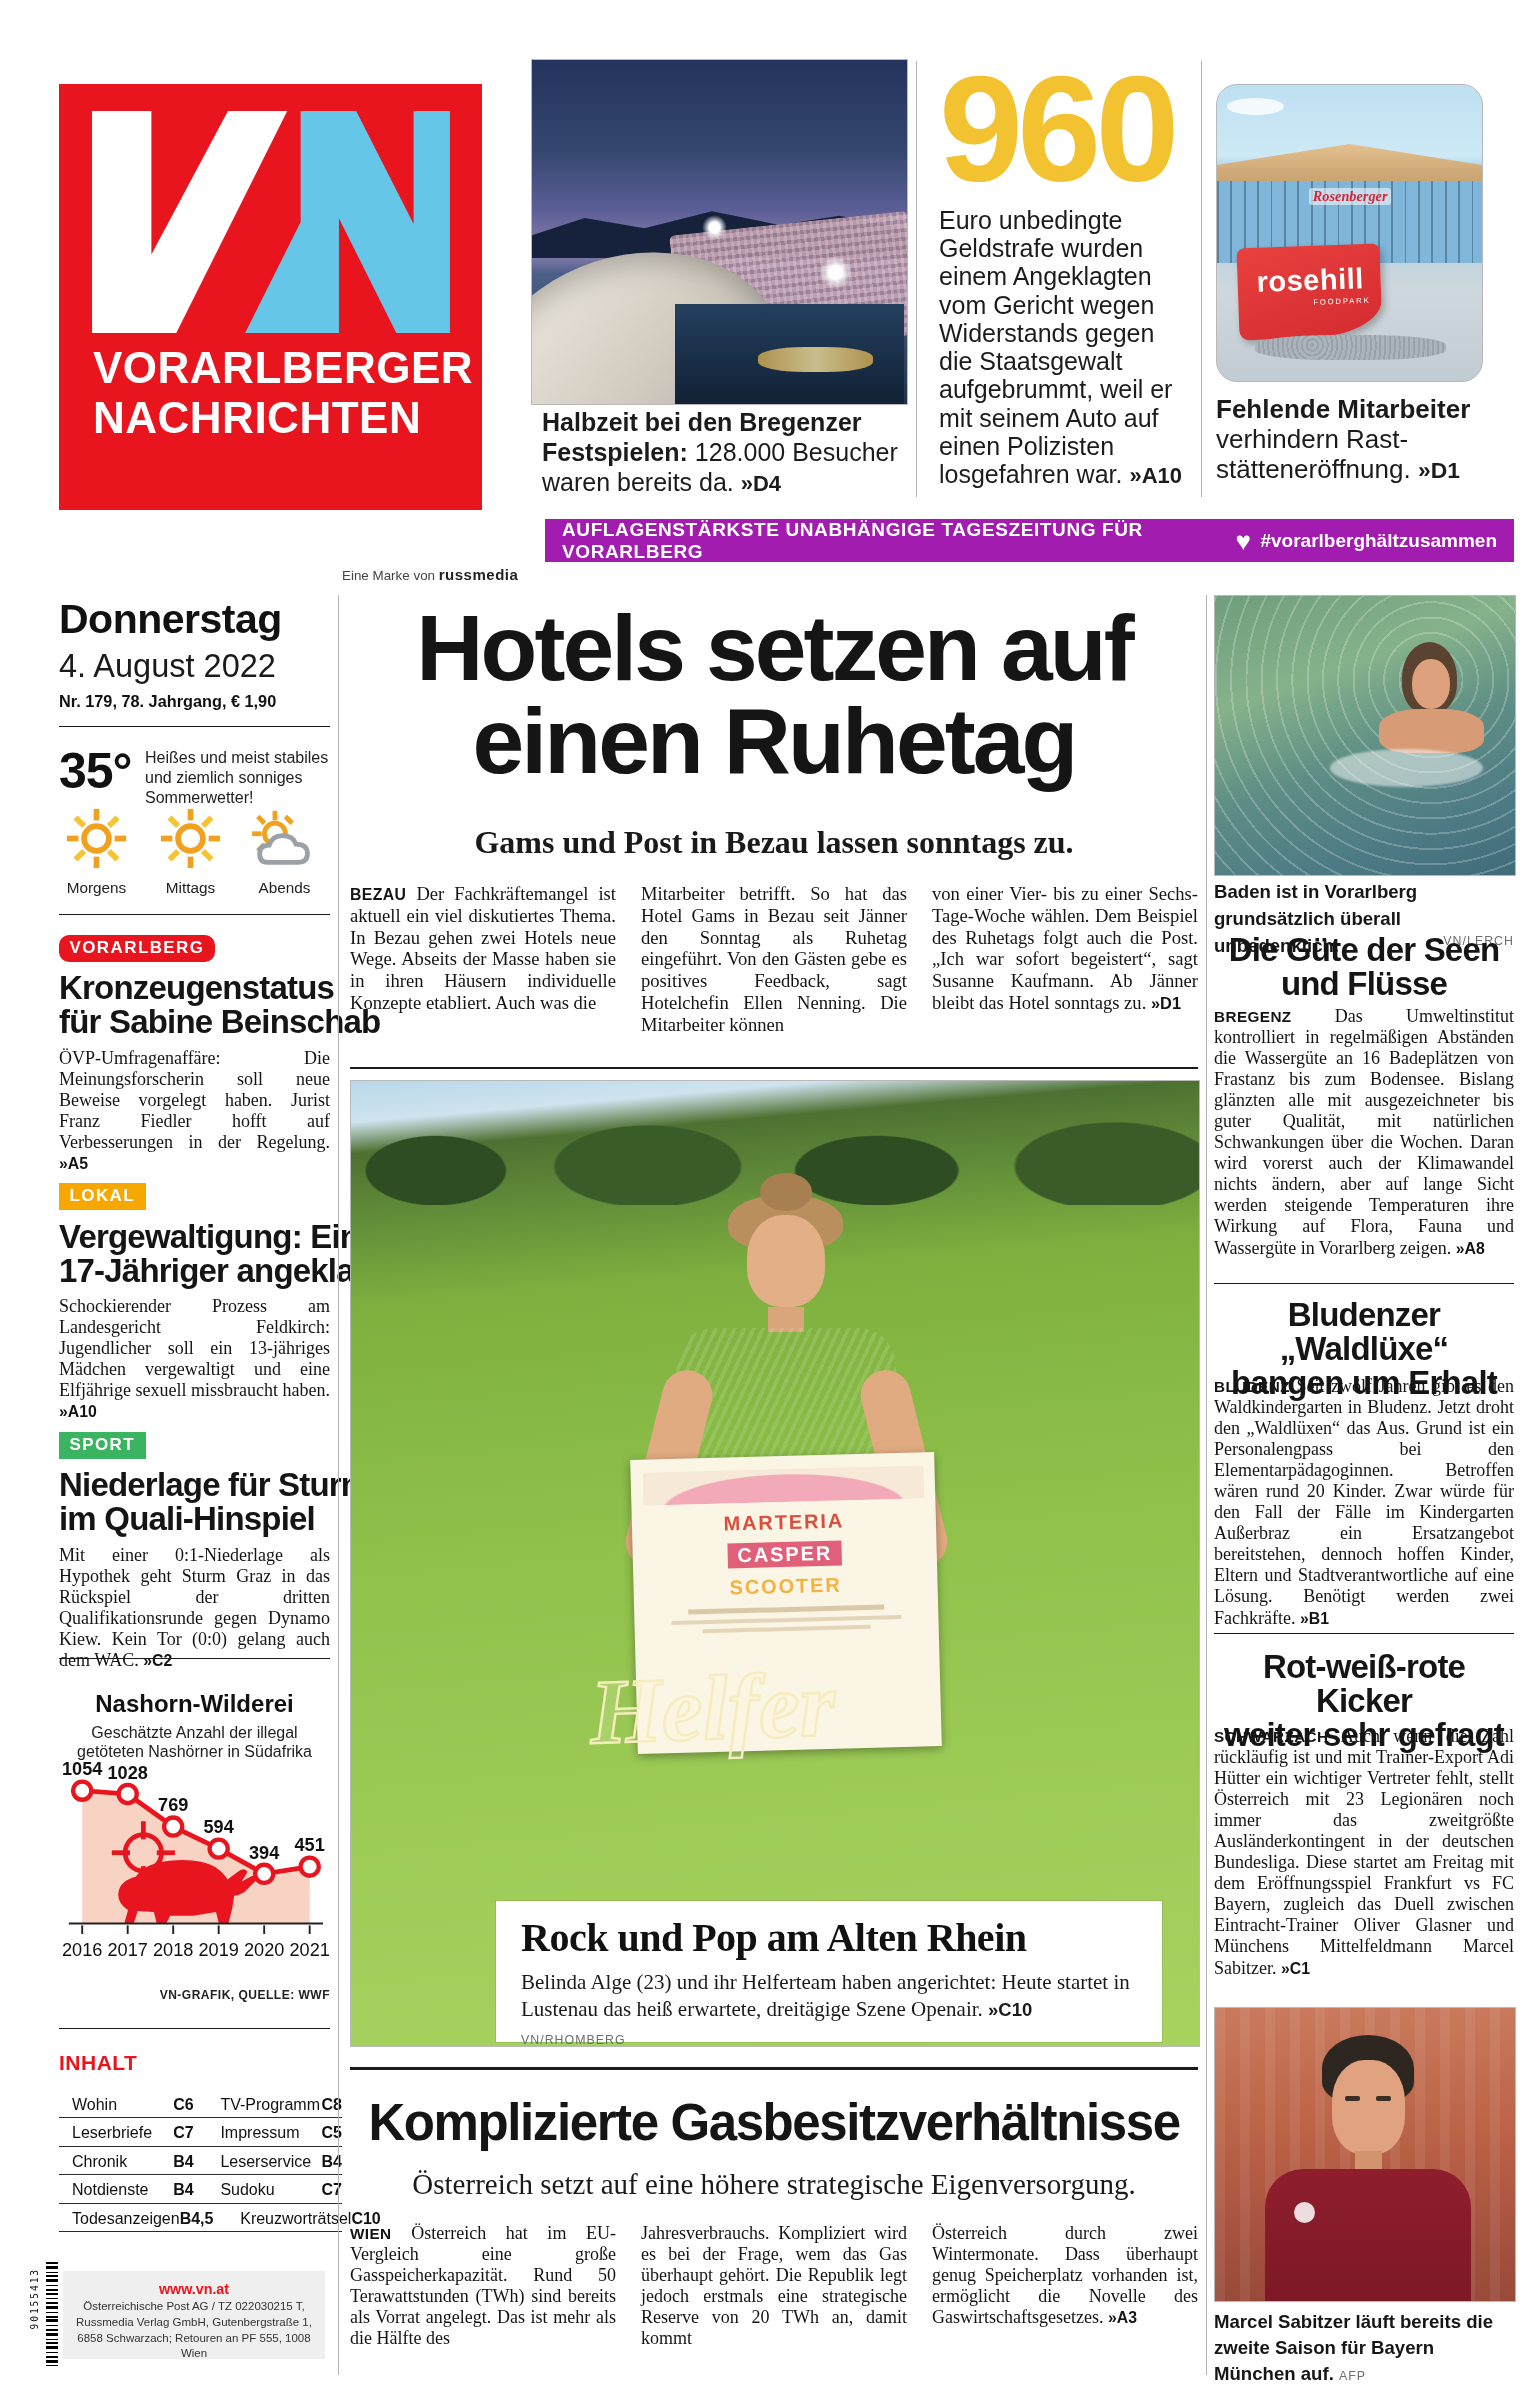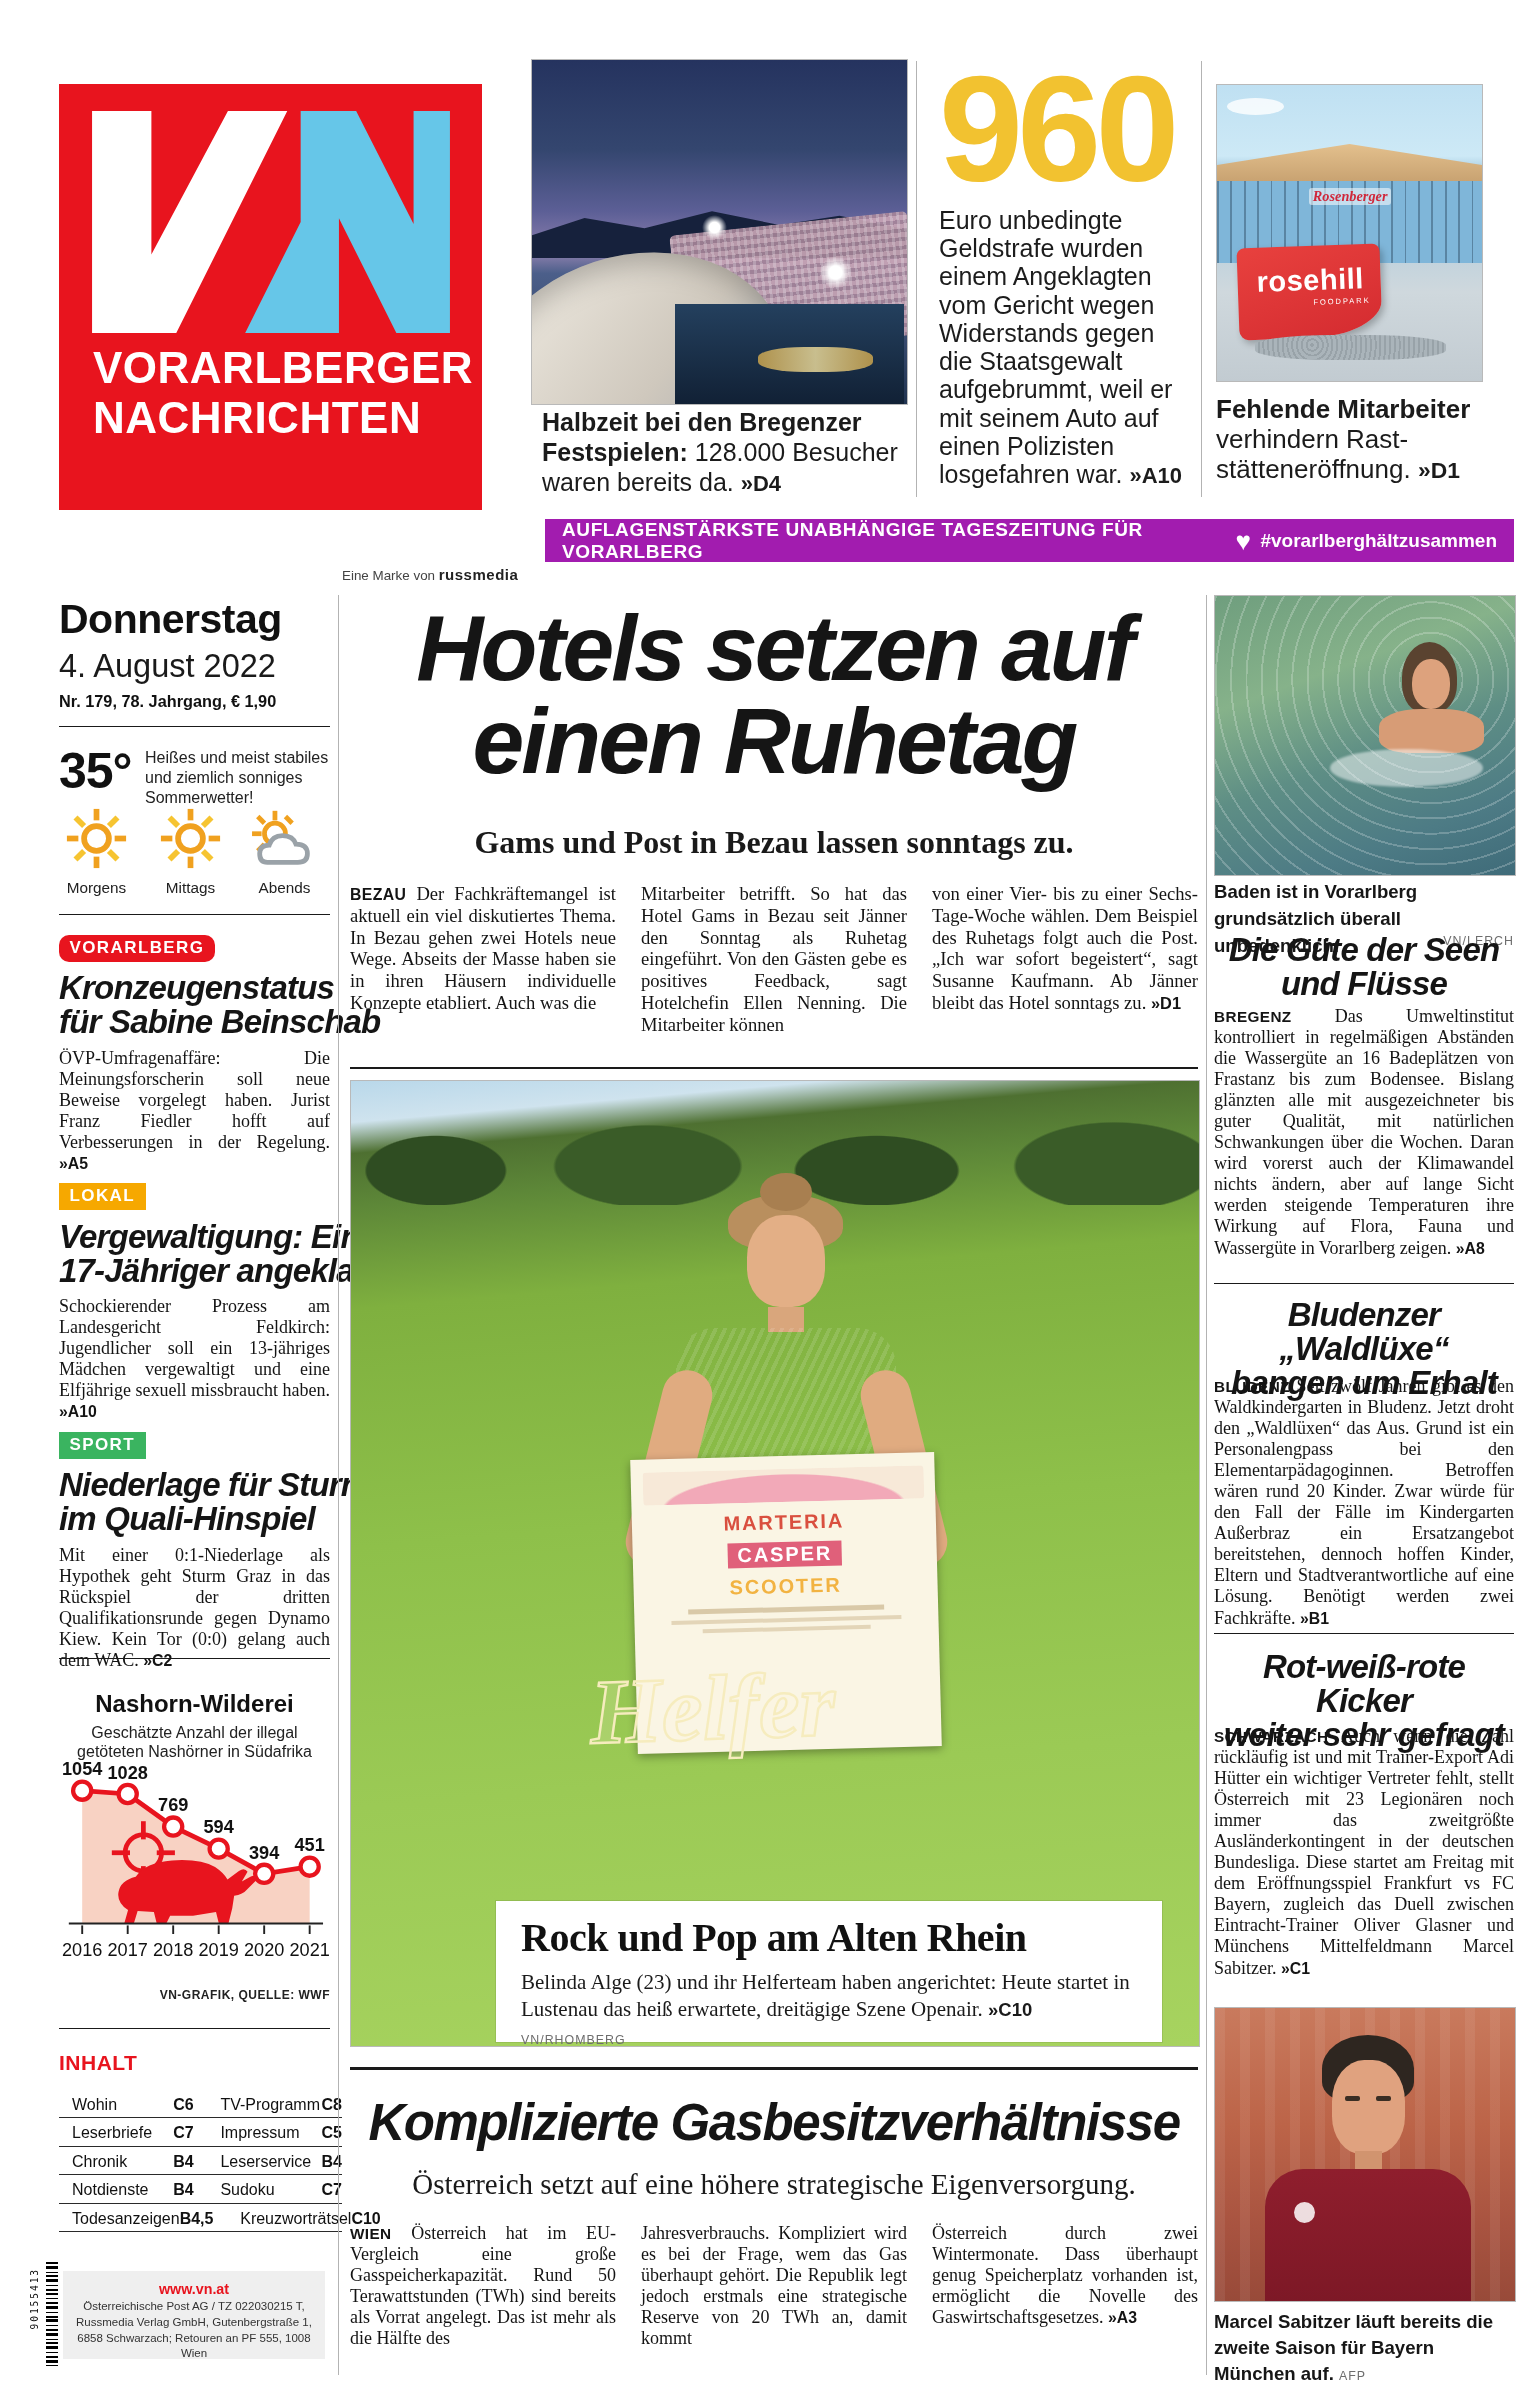--- a/index.html
+++ b/index.html
@@ -4,21 +4,21 @@
 <style>
   html,body{margin:0;padding:0;background:#e9e9e9;}
   .page{position:relative;width:1535px;height:2390px;background:#ffffff;margin:0 auto;
         font-family:"Liberation Sans",sans-serif;color:#111;overflow:hidden;}
   .abs{position:absolute;}
   .serif{font-family:"Liberation Serif",serif;}
   .rule{background:#1a1a1a;height:1.9px;}
   .vrule{background:#b3b3b3;width:1px;}
   .chip{display:inline-block;color:#fff;font-weight:700;font-size:17px;letter-spacing:1.4px;
         padding:2.9px 10.5px 3.8px 10.5px;}
-  .hl{font-weight:700;letter-spacing:-0.8px;line-height:1.03;color:#151515;font-style:italic;}
+  .hl{font-weight:700;letter-spacing:-0.8px;line-height:1.03;color:#151515;}
   .body-serif{font-family:"Liberation Serif",serif;font-size:18px;line-height:1.17;
               text-align:justify;color:#141414;}
   .lead{font-family:"Liberation Sans",sans-serif;font-weight:700;font-size:0.85em;letter-spacing:0.4px;}
   .ref{font-family:"Liberation Sans",sans-serif;font-weight:700;font-size:0.88em;}
   .credit{font-family:"Liberation Sans",sans-serif;font-weight:400;font-size:12.4px;
           color:#6d6d6d;letter-spacing:1px;}
   .photo{border:1px solid #b9b9b9;overflow:hidden;}
   
   .logo-box{background:#e8141e;}
   .logo-name{color:#fff;font-weight:700;font-size:44px;line-height:1.1;letter-spacing:0.5px;}
@@ -93,21 +93,21 @@
   <div class="abs" style="left:939px;top:67px;width:249px;">
     <div class="big-number">960</div>
     <div style="margin-top:15px;font-size:25px;line-height:1.13;color:#1c1c1c;">
       <span>Euro unbedingte Geldstrafe wurden einem Angeklagten vom Gericht wegen Widerstands gegen die Staatsgewalt aufgebrummt, weil er mit seinem Auto auf einen Polizisten losgefahren war.</span>
       <b class="ref">»A10</b>
     </div>
   </div>
 
   <div class="abs vrule" style="left:1201px;top:61px;height:436px;"></div>
 
-  <div class="abs photo" style="left:1216px;top:84px;width:265px;height:296px;background:linear-gradient(180deg,#bfe0f2 0%,#cde9f6 24%,#9fc6dc 30%,#cfd8dd 70%,#c2cbd1 100%);">
+  <div class="abs photo" style="left:1216px;top:84px;width:265px;height:296px;background:linear-gradient(180deg,#bfe0f2 0%,#cde9f6 24%,#9fc6dc 30%,#cfd8dd 70%,#c2cbd1 100%);border-radius:21px;">
     <div class="abs" style="left:9.6px;top:13.4px;width:57px;height:17px;background:#fff;border-radius:50%;opacity:.8;"></div>
     <div class="abs" style="left:0px;top:59px;width:265px;height:38px;background:linear-gradient(180deg,#e3c08d,#c8a271);clip-path:polygon(0 55%,50% 0,100% 55%,100% 100%,0 100%);"></div>
     <div class="abs" style="left:0px;top:96px;width:265px;height:82px;background:#7fb6d9;background-image:repeating-linear-gradient(90deg,rgba(20,40,60,.35) 0 1.9px,transparent 1.9px 13.4px);"></div>
     <div class="abs" style="left:92px;top:103px;font-family:'Liberation Serif',serif;font-style:italic;font-weight:700;font-size:14.3px;color:#d0273a;background:rgba(255,255,255,.55);padding:0 3.8px;border-radius:2.9px;">Rosenberger</div>
     <div class="abs" style="left:21px;top:161px;width:143px;height:92px;background:linear-gradient(160deg,#e8413e,#d42b30);border-radius:7.6px 7.6px 50% 9.6px / 7.6px 7.6px 38% 9.6px;transform:rotate(-2deg);box-shadow:2.9px 3.8px 7.6px rgba(0,0,0,.25);">
       <div style="color:#fff;font-weight:700;font-size:29px;letter-spacing:0.5px;padding:23px 0 0 19px;line-height:.8;">rosehill</div>
       <div style="color:#fff;font-size:7.6px;letter-spacing:1.9px;padding:5.7px 0 0 75px;">FOODPARK</div>
     </div>
     <div class="abs" style="left:38px;top:250px;width:191px;height:25px;background:#aab4ba;border-radius:40%;background-image:repeating-radial-gradient(circle at 30% 40%,#98a2a8 0 1.9px,transparent 1.9px 4.8px);"></div>
   </div>

